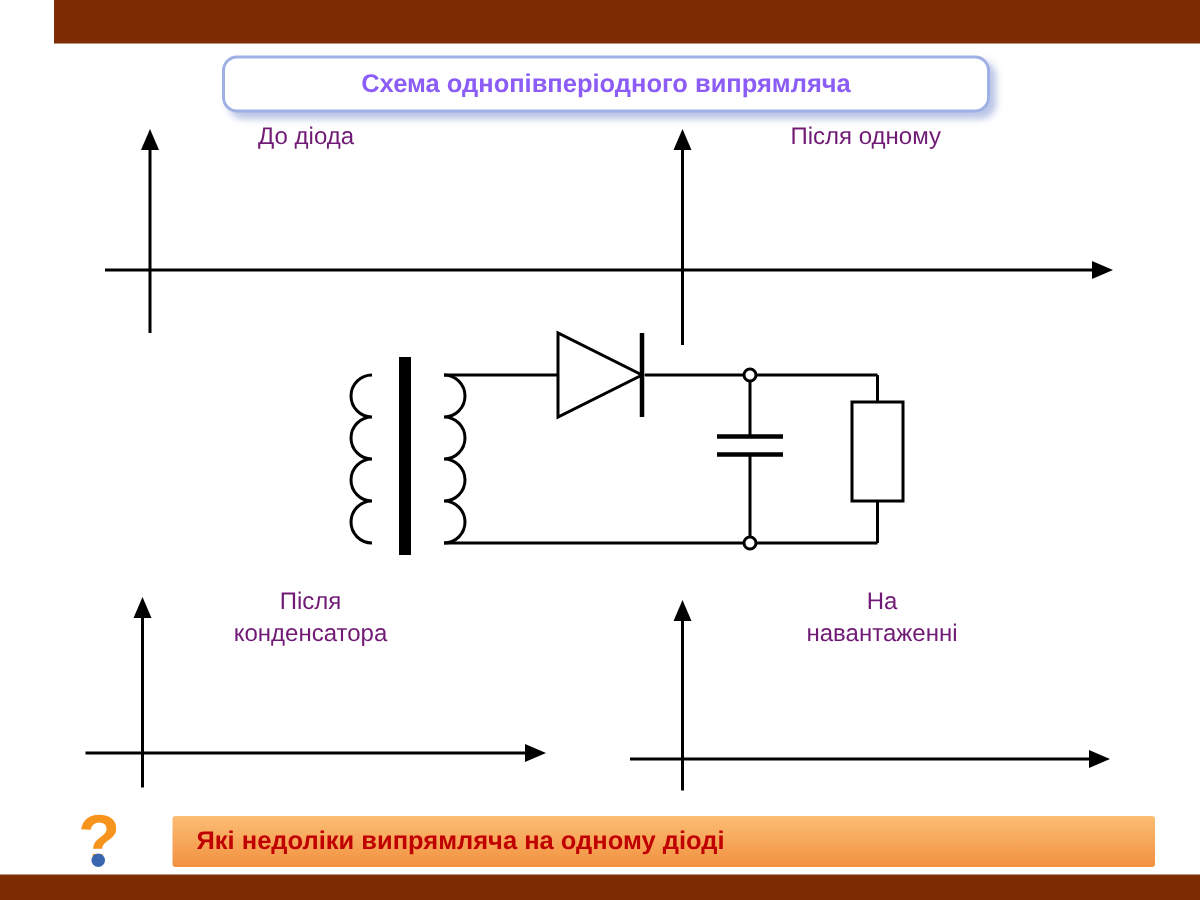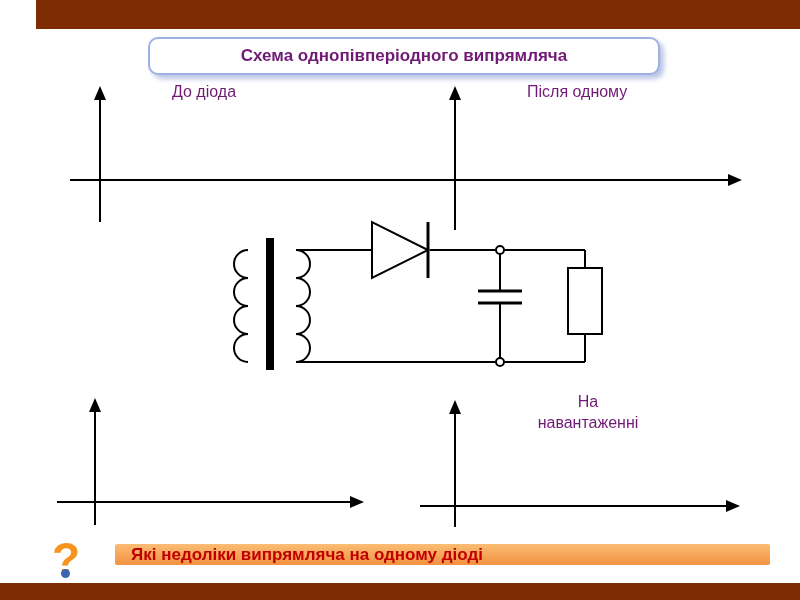--- a/index.html
+++ b/index.html
@@ -6,28 +6,28 @@
   .slide{position:relative;width:800px;height:600px;background:#ffffff;overflow:hidden;
          font-family:"Liberation Sans",sans-serif;margin:0 auto;}
   .band{position:absolute;background:#7D2C03;}
   .band.top{left:36px;right:0;top:0;height:29px;}
   .band.bottom{left:0;right:0;bottom:0;height:17px;}
 
   .title-box{position:absolute;left:148px;top:37px;width:512px;height:38px;background:#fff;
              border:2px solid #9FB1E4;border-radius:10px;
              box-shadow:4px 4px 5px rgba(130,150,210,.55);
              display:flex;align-items:center;justify-content:center;box-sizing:border-box;}
-  .title-box span{font-size:17px;font-weight:bold;color:#701a75;white-space:nowrap;}
+  .title-box span{font-size:17px;font-weight:bold;color:#8b5cf6;white-space:nowrap;}
 
   .axis-label{position:absolute;font-size:16px;color:#701a75;line-height:21px;}
   .center{text-align:center;}
 
   svg.overlay{position:absolute;left:0;top:0;}
 
-  .banner{position:absolute;left:115px;top:544px;width:655px;height:21px;
+  .banner{position:absolute;left:115px;top:544px;width:655px;height:34px;
           background:linear-gradient(180deg,#FBBD74,#F29140);
           display:flex;align-items:center;padding-left:16px;box-sizing:border-box;border-radius:2px;}
   .banner span{font-size:17px;font-weight:bold;color:#C00000;white-space:nowrap;}
 
   .qmark{position:absolute;left:52px;top:536px;width:30px;height:50px;}
   .qmark .glyph{font-size:46px;line-height:46px;font-weight:bold;color:#F7941D;}
   .qmark .dot{position:absolute;left:9px;top:33px;width:9px;height:9px;border-radius:50%;background:#3A66B0;}
 </style>
 </head>
 <body>
@@ -37,20 +37,24 @@
   <div class="band top"></div>
   <div class="band bottom"></div>
 
   <div class="title-box">
     <span>Схема однопівперіодного випрямляча</span>
   </div>
 
   <div class="axis-label" style="left:172px;top:81px;">До діода</div>
   <div class="axis-label" style="left:527px;top:81px;">Після одному</div>
 
+  <div class="axis-label center" style="left:138px;top:391px;width:138px;">
+    <div>Після</div>
+    <div>конденсатора</div>
+  </div>
   <div class="axis-label center" style="left:518px;top:391px;width:140px;text-align:center;">
     <div>На</div>
     <div>навантаженні</div>
   </div>
 
   <svg class="overlay" width="800" height="600" viewBox="0 0 800 600">
 
     <g stroke="#000" stroke-width="2">
       <line x1="70" y1="180" x2="730" y2="180"></line>
       <polygon points="742,180 728,174 728,186" fill="#000" stroke="none"></polygon>

